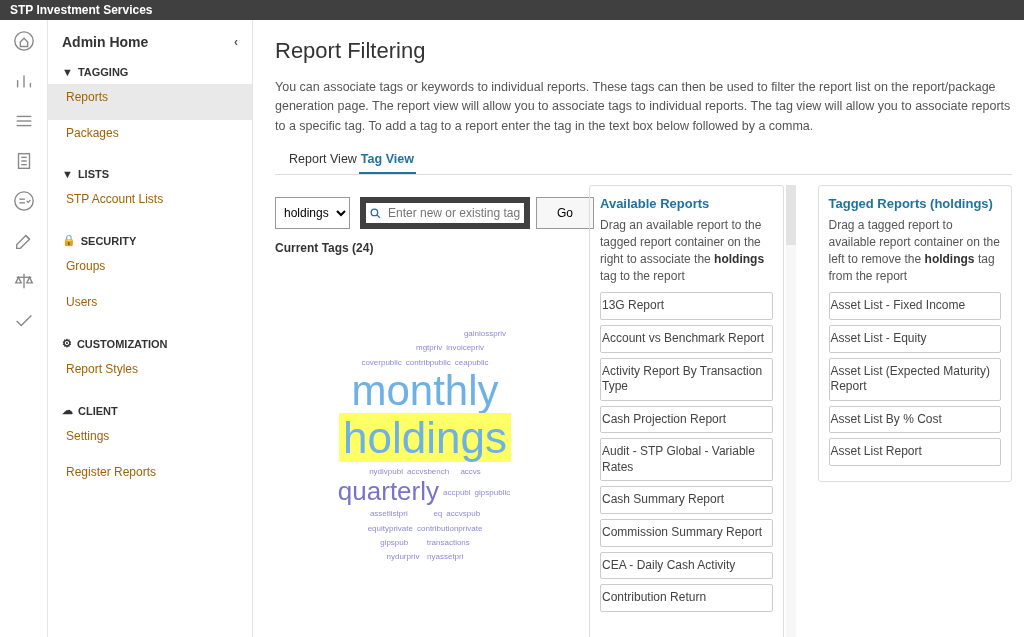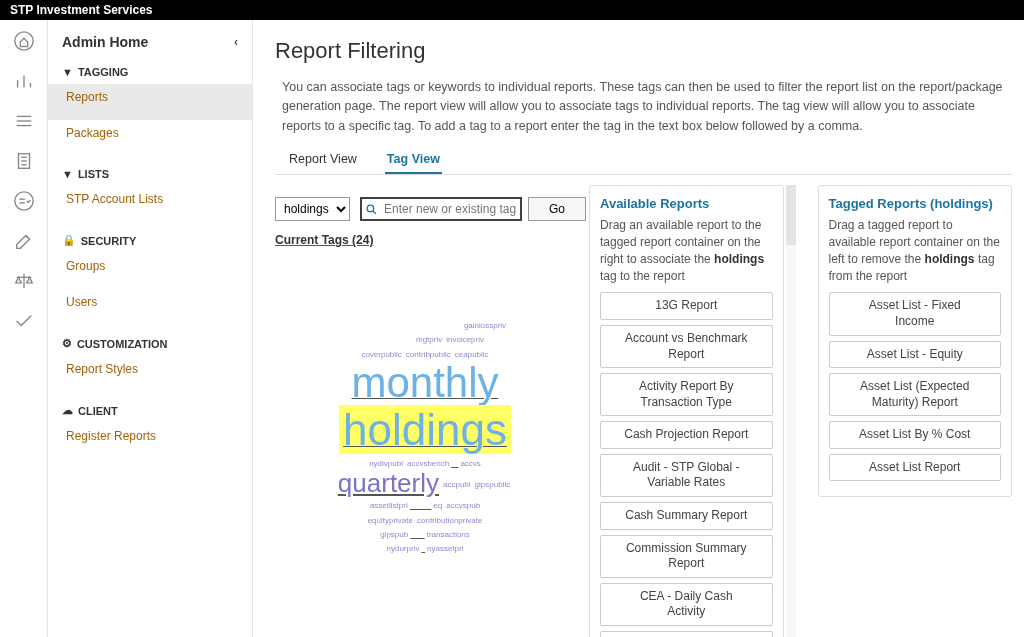--- a/index.html
+++ b/index.html
@@ -1,45 +1,45 @@
 <!DOCTYPE html>
 <html><head>
 <meta charset="utf-8">
 <style>
   * { box-sizing: border-box; margin: 0; padding: 0; }
   body { font-family: "Segoe UI", Verdana, Arial, sans-serif; font-size: 12px; color: #444; background: #fff; }
   
-  .topbar { background: #000000; color: #fff; height: 20px; line-height: 20px; padding: 0 10px; font-size: 12px; font-weight: 600; }
+  .topbar { background: #404040; color: #fff; height: 20px; line-height: 20px; padding: 0 10px; font-size: 12px; font-weight: 600; }
   
   .layout { display: flex; height: 617px; }
   
   .icon-rail { width: 48px; background: #fff; border-right: 1px solid #e5e5e5; padding-top: 10px; display: flex; flex-direction: column; align-items: center; gap: 18px; }
   .icon-rail .rail-icon { width: 22px; height: 22px; color: #888; cursor: pointer; }
   .icon-rail svg { width: 100%; height: 100%; fill: none; stroke: currentColor; stroke-width: 1.5; }
   
   .sidebar { width: 205px; background: #fff; border-right: 1px solid #e5e5e5; padding: 10px 0; }
   .sidebar-header { font-weight: 700; font-size: 14px; color: #333; padding: 4px 14px 10px 14px; display: flex; justify-content: space-between; align-items: center; }
   .sidebar-header .chev { color: #555; font-size: 12px; cursor: pointer; }
   .nav-section { padding: 0 0 6px 0; }
   .nav-section-title { display: flex; align-items: center; gap: 5px; padding: 6px 14px; color: #333; font-weight: 700; font-size: 11px; cursor: pointer; }
   .nav-section-title .glyph { font-size: 11px; color: #333; }
   .nav-item { padding: 6px 14px 16px 18px; color: #a16207; cursor: pointer; font-size: 12px; }
   .nav-item.active { background: #e9e9e9; }
   
   .main { flex: 1; padding: 18px 12px 0 22px; overflow: hidden; font-size: 13px; color: #555; }
   .page-title { font-size: 22px; font-weight: 400; color: #333; margin-bottom: 14px; }
-  .page-desc { font-size: 12.5px; color: #555; line-height: 1.55; margin-bottom: 10px; margin-left: 7px; }
-  
-  .tabs { margin-top: 6px; border-bottom: 1px solid #ddd; display: flex; gap: 26px; padding-left: 12px; }
+  .page-desc { font-size: 12.5px; color: #555; line-height: 1.55; margin-bottom: 10px; }
+  
+  .tabs { margin-top: 6px; border-bottom: 1px solid #ddd; display: flex; padding-left: 12px; }
   .tab { padding: 6px 2px; color: #333; font-size: 12.5px; cursor: pointer; border-bottom: 2px solid transparent; }
   .tab.active { color: #1e74a0; border-bottom-color: #1e74a0; font-weight: 600; }
   
   .controls-row { display: flex; align-items: stretch; margin-top: 12px; }
   .tag-select { width: 120px; border: 1px solid #999; padding: 3px 4px; font-size: 12px; background: #fff; }
-  .search-wrap { margin-left: 10px; display: flex; align-items: stretch; border: 2px solid #404040; }
+  .search-wrap { margin-left: 10px; display: flex; align-items: stretch; border: 6px solid #404040; }
   .search-icon { width: 18px; display:flex; align-items:center; justify-content:center; color:#1e74a0;}
   .search-input { border: none; outline: none; padding: 3px 4px; font-size: 12px; width: 140px; }
   .go-btn { margin-left: 6px; border: 1px solid #999; background: #f7f7f7; padding: 3px 20px; font-size: 12px; cursor: pointer; }
   
   .content-row { display: flex; margin-top: 10px; gap: 14px; align-items: flex-start;}
   
   .cloud-col { width: 300px; }
   .current-tags-label { font-weight: 700; color: #333; font-size: 12px; margin-bottom: 30px; }
   .tag-cloud { text-align: center; line-height: 1.1; padding: 40px 0 0 0; }
   .tc-tiny2 { font-size: 8px; color: #7a74c8; display: inline-block; margin: 0 2px; opacity:0.85;}
@@ -52,21 +52,21 @@
   .panel-hint { font-size: 12px; color: #555; line-height: 1.4; margin-bottom: 8px; }
   .panel-hint b { color: #333; }
   
   .avail-col { width: 200px; position: relative; }
   .avail-col .panel { height: 470px; overflow: hidden; }
   .avail-scroll-track { position: absolute; top: 0; right: -12px; width: 10px; height: 470px; background: #f7f7f7; }
   .avail-scroll-thumb { position: absolute; top: 0; right: -12px; width: 10px; background: #e3e3e3; height: 60px; cursor: pointer; }
   
   .tagged-col { width: 200px; margin-left: 20px; }
   
-  .report-item { border: 1px solid #ccc; border-radius: 2px; padding: 5px 20px; margin-bottom: 5px; font-size: 12px; color: #444; background: #fff; cursor: grab; line-height: 1.3; text-align: center;}
+  .report-item { border: 1px solid #ccc; border-radius: 2px; padding: 5px 1px; margin-bottom: 5px; font-size: 12px; color: #444; background: #fff; cursor: grab; line-height: 1.3;}
   
 </style>
 </head>
 <body>
 
 <div class="topbar">
   <span>STP Investment Services</span>
 </div>
 
 <div class="layout">
@@ -151,20 +151,21 @@
           <span>CUSTOMIZATION</span>
         </div>
       <div class="nav-item">Report Styles</div>
     </div>
 
     <div class="nav-section">
       <div class="nav-section-title">
           <span class="glyph">☁</span>
           <span>CLIENT</span>
         </div>
+      <div class="nav-item">Settings</div>
       <div class="nav-item">Register Reports</div>
     </div>
   </div>
 
   <div class="main">
     <div class="page-title">Report Filtering</div>
     <div class="page-desc">You can associate tags or keywords to individual reports. These tags can then be used to filter the report list on the report/package generation page. The report view will allow you to associate tags to individual reports. The tag view will allow you to associate reports to a specific tag. To add a tag to a report enter the tag in the text box below followed by a comma.</div>
 
     <div class="tabs">
       <div class="tab">Report View</div>
@@ -183,21 +184,21 @@
               <svg width="13" height="13" viewBox="0 0 24 24" fill="none" stroke="currentColor" stroke-width="2.5">
                   <circle cx="10" cy="10" r="6"></circle>
                   <line x1="15" y1="15" x2="20" y2="20"></line>
                 </svg>
             </span>
             <input class="search-input" placeholder="Enter new or existing tag" style="">
           </div>
           <button class="go-btn">Go</button>
         </div>
 
-        <div style="margin-top:12px;text-decoration:underline;">
+        <div style="margin-top:12px;">
           <div class="current-tags-label">Current Tags (24)</div>
           <div class="tag-cloud">
             <div style="padding-left:120px;"><span class="tc-tiny2">gainlosspriv</span></div>
             <div style="padding-left:50px;"><span class="tc-tiny2">mgtpriv</span><span class="tc-tiny2">invoicepriv</span></div>
             <div><span class="tc-tiny2">coverpublic</span><span class="tc-tiny2">contribpublic</span><span class="tc-tiny2">ceapublic</span></div>
             <div><span class="tc-monthly">monthly</span></div>
             <div><span class="tc-holdings">holdings</span></div>
             <div><span class="tc-tiny2">nydivpubl</span><span class="tc-tiny2">accvsbench</span>&nbsp;&nbsp;<span class="tc-tiny2">accvs</span></div>
             <div style="display:flex; align-items:center; justify-content:center; gap:2px;">
               <span class="tc-quarterly">quarterly</span>

